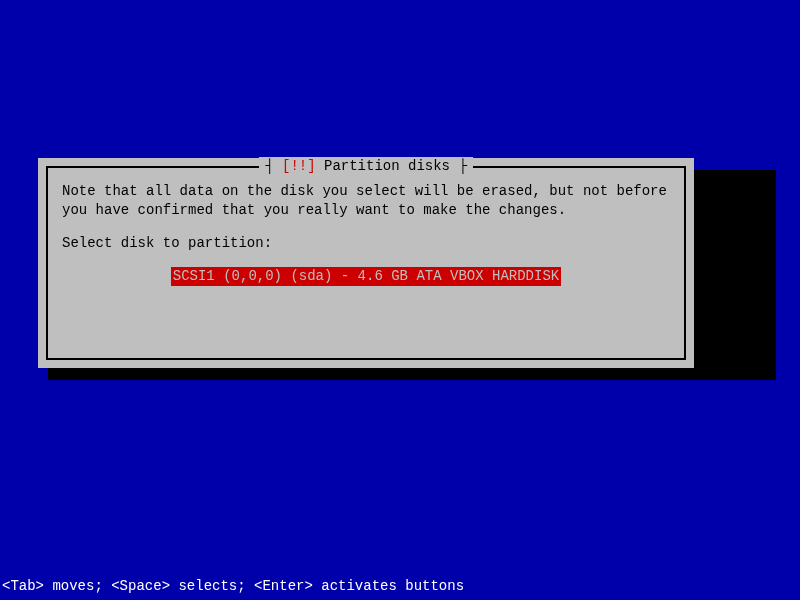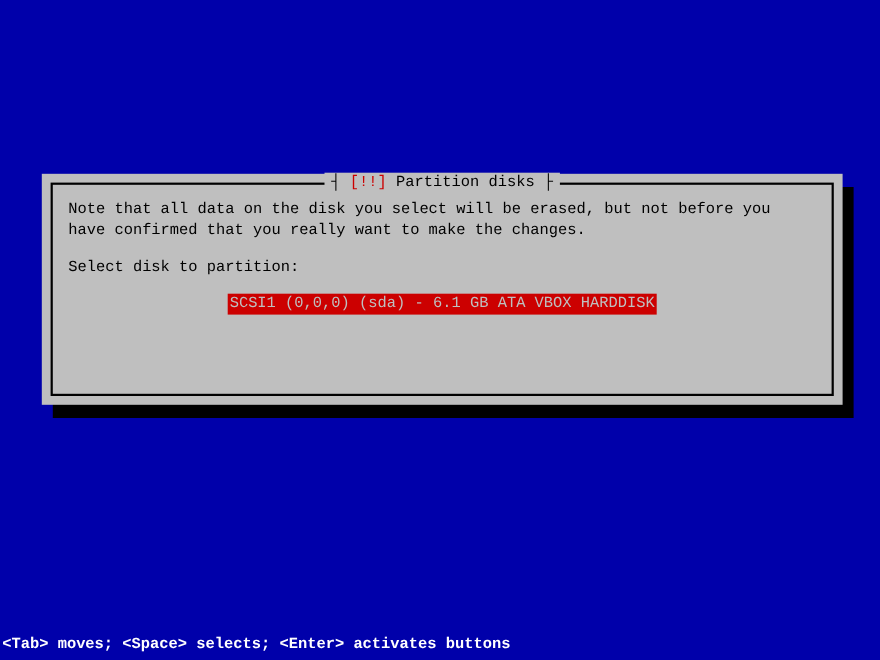--- a/index.html
+++ b/index.html
@@ -18,21 +18,21 @@
       left: 48px;
       top: 170px;
       width: 728px;
       height: 210px;
       background: #000;
     }
     .dialog {
       position: absolute;
       left: 38px;
       top: 158px;
-      width: 728px;
+      width: 656px;
       height: 210px;
       background: #bfbfbf;
       color: #000;
     }
     .dialog-border {
       position: absolute;
       left: 8px;
       right: 8px;
       top: 8px;
       bottom: 8px;
@@ -63,34 +63,33 @@
       padding: 0 2px;
       white-space: pre;
     }
     .go-back { white-space: pre; }
     .footer {
       position: absolute;
       left: 2px;
       bottom: 4px;
       color: #fff;
       white-space: pre;
-      font-weight: bold;
     }
   </style>
 </head>
 <body>
 
 <div class="dialog-shadow"></div>
 
 <div class="dialog">
   <div class="dialog-border">
     <div class="title-wrap">
       <span class="title">┤ <span class="title-bang">[!!]</span><span> Partition disks </span>├</span>
     </div>
     <div class="note">Note that all data on the disk you select will be erased, but not before you have confirmed that you really want to make the changes.</div>
     <div class="prompt">Select disk to partition:</div>
     <div class="disk-row">
-      <span class="disk-item">SCSI1 (0,0,0) (sda) - 6.1 GB ATA VBOX HARDDISK</span>
+      <span class="disk-item">SCSI1 (0,0,0) (sda) - 4.6 GB ATA VBOX HARDDISK</span>
     </div>
   </div>
 </div>
 
 <div class="footer">&lt;Tab&gt; moves; &lt;Space&gt; selects; &lt;Enter&gt; activates buttons</div>
 
 </body></html>

